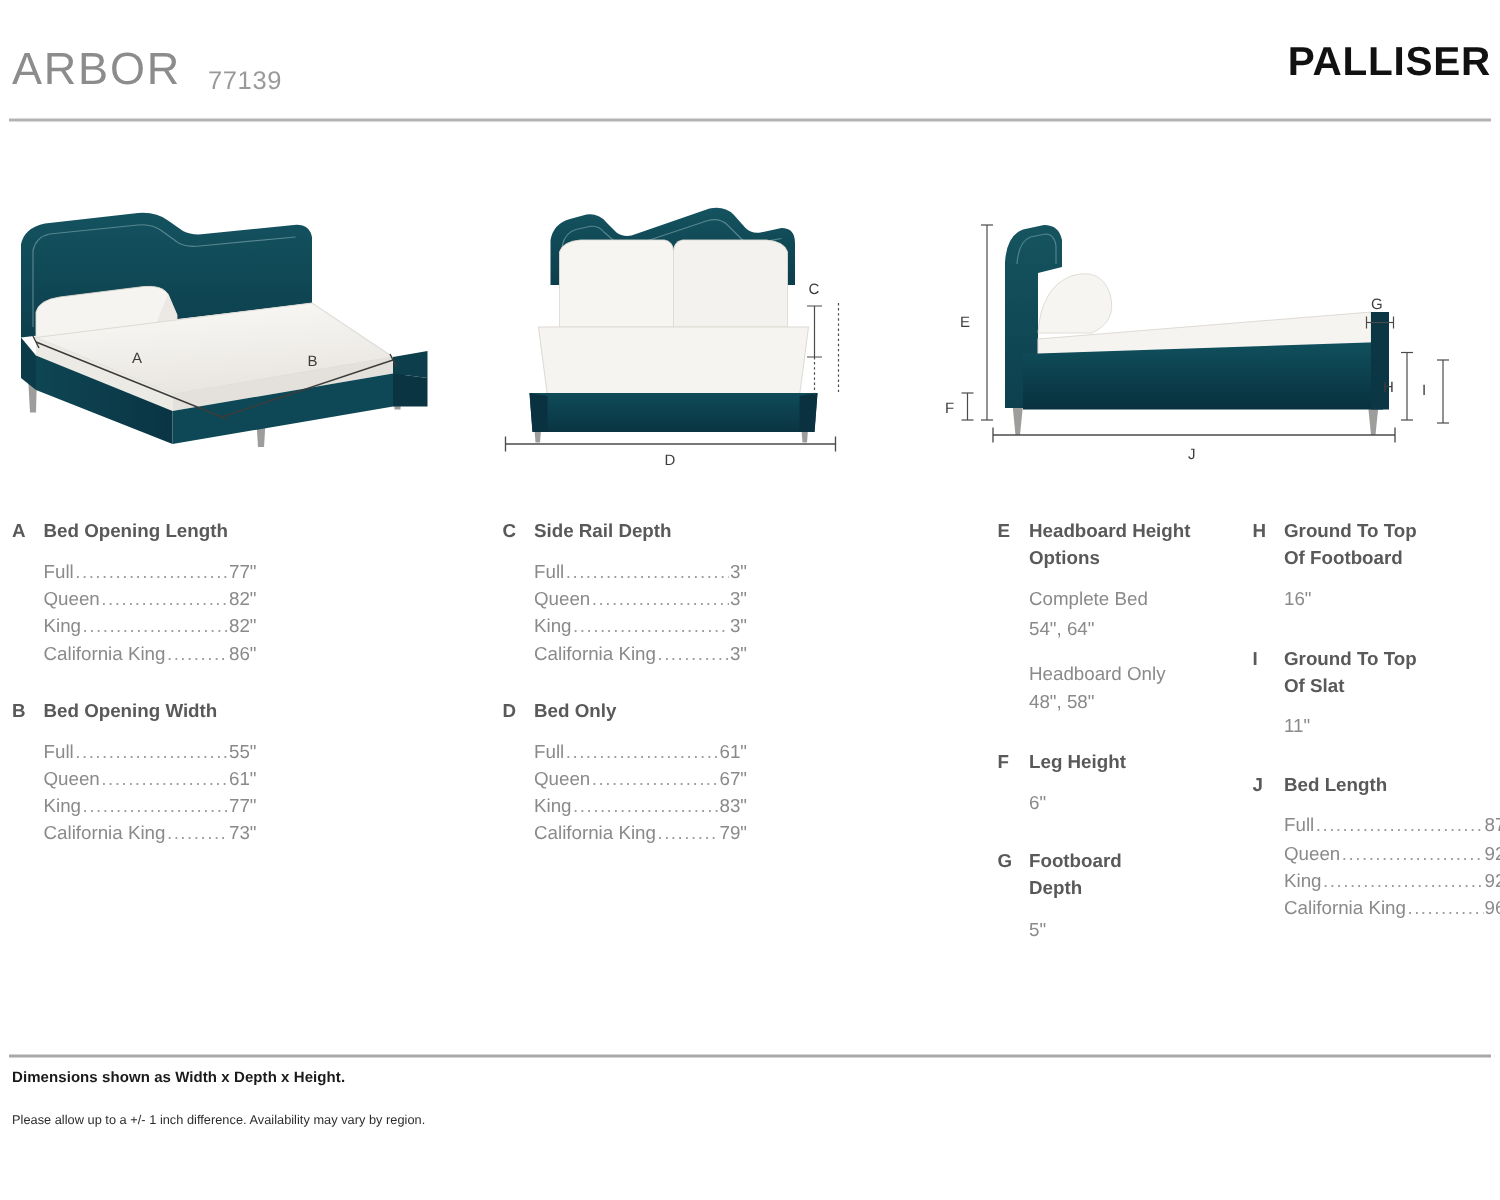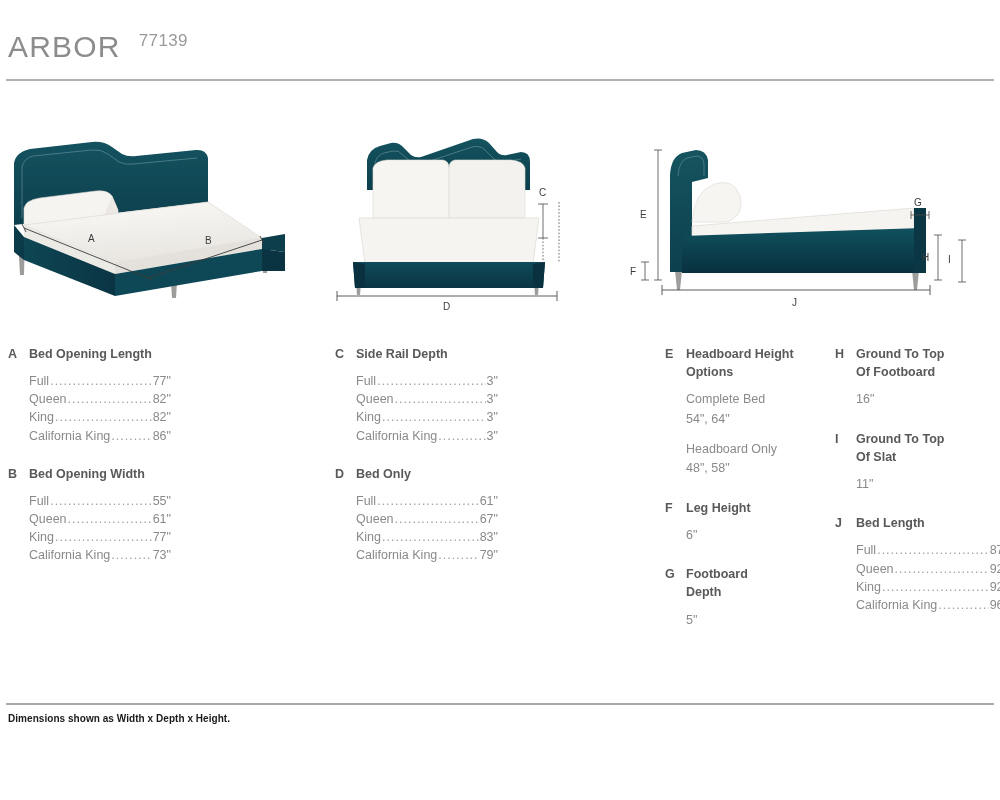--- a/index.html
+++ b/index.html
@@ -21,21 +21,21 @@
     position: absolute;
     left: 0; top: 0;
     width: 1000px;
     height: 80px;
   }
   .title-wrap {
     position: absolute;
     left: 8px;
     top: 32px;
     display: flex;
-    align-items: flex-start;
+    align-items: flex-end;
     gap: 18px;
   }
   .product-name {
     font-size: 30px;
     font-weight: 400;
     letter-spacing: 1.2px;
     color: #8c8c8c;
     line-height: 1;
   }
   .product-code {
@@ -178,20 +178,21 @@
   }
 </style>
 </head>
 <body>
 
 <div class="header">
   <div class="title-wrap">
     <span class="product-name">ARBOR</span>
     <span class="product-code">77139</span>
   </div>
+  <div class="brand-logo">PALLISER</div>
 </div>
 <div class="rule-top"></div>
 
 <div class="illus-band">
 
   <div class="illus" style="left:0px; top:10px;">
     <svg width="310" height="190" viewBox="0 0 310 190">
       <defs>
         <linearGradient id="uphP" x1="0" y1="0" x2="0" y2="1">
           <stop offset="0%" stop-color="#14525f"></stop>
@@ -558,13 +559,14 @@
           <span class="val">96"</span>
         </div>
       </div>
     </div>
   </div>
 </div>
 
 <div class="rule-bottom"></div>
 <div class="foot-bold">Dimensions shown as Width x Depth x Height.</div>
 <div class="foot-fine">
+  <div>Please allow up to a +/- 1 inch difference. Availability may vary by region.</div>
 </div>
 
 </body></html>

